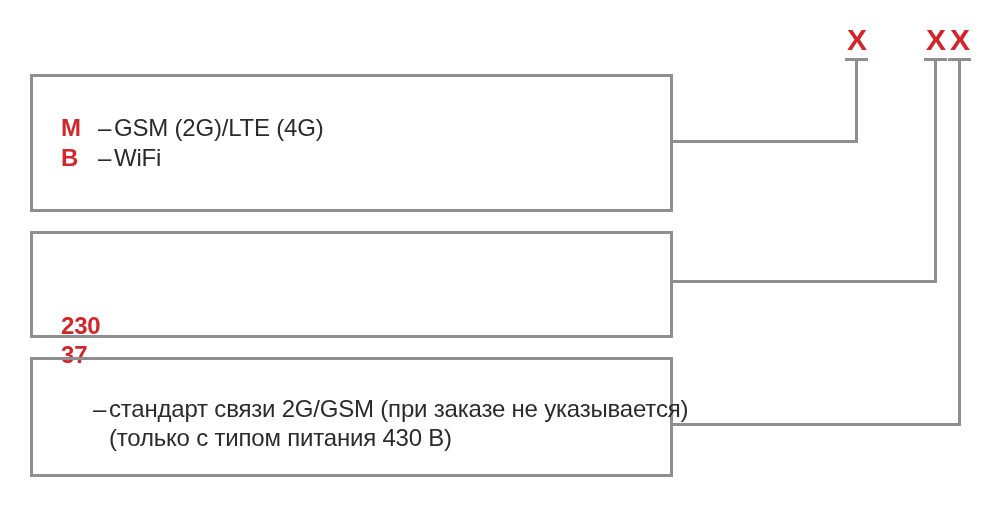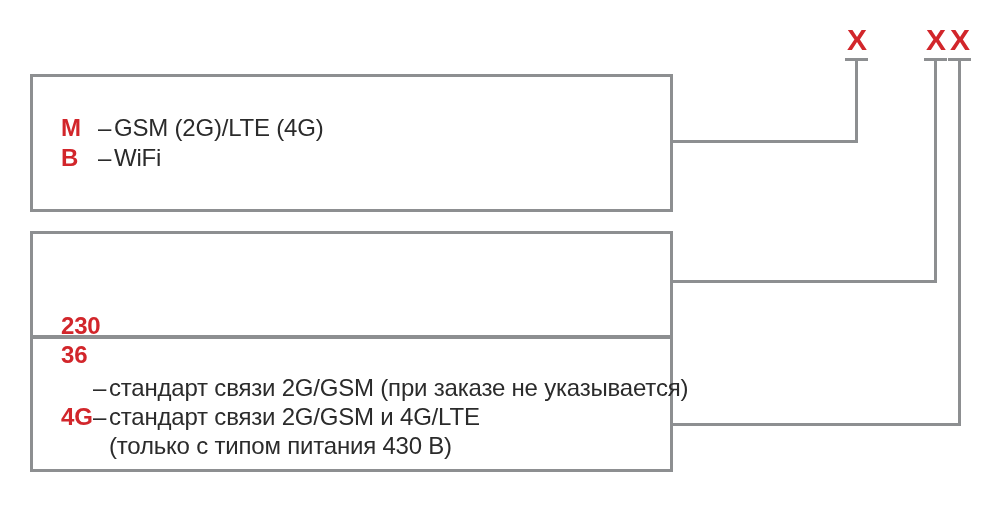--- a/index.html
+++ b/index.html
@@ -22,21 +22,21 @@
   }
   
   .obox{
     position:absolute;
     left:30px;width:643px;
     border:3px solid var(--gray);
     background:transparent;
   }
   .box1{top:74px;height:138px;}
   .box2{top:231px;height:107px;}
-  .box3{top:336px;height:136px;text-decoration:underline;}
+  .box3{top:357px;height:120px;text-decoration:underline;}
   .rows{
     position:absolute;left:0;right:0;
     padding-left:28px;
     font-size:24px;
     letter-spacing:-0.2px;
   }
   .box1 .rows{top:36px;line-height:30px;}
   .box2 .rows{top:36px;line-height:29px;margin-top:41px;}
   .box3 .rows{top:34px;line-height:29px;}
   .row{white-space:nowrap;}
@@ -109,32 +109,29 @@
       </div>
     </div>
   </div>
 
   <div class="obox box2">
     <div class="rows">
       <div class="row">
         <span class="code">230</span><span class="dash"></span><span class="desc"></span>
       </div>
       <div class="row">
-        <span class="code">36</span><span class="dash"></span><span class="desc"></span>
+        <span class="code">37</span><span class="dash"></span><span class="desc"></span>
       </div>
     </div>
   </div>
 
   <div class="obox box3">
     <div class="rows">
       <div class="row">
         <span class="code"></span><span class="dash">–</span><span class="desc">стандарт связи 2G/GSM (при заказе не указывается)</span>
       </div>
       <div class="row">
-        <span class="code">4G</span><span class="dash">–</span><span class="desc">стандарт связи 2G/GSM и 4G/LTE</span>
-      </div>
-      <div class="row">
         <span class="code"></span><span class="dash"></span><span class="desc">(только с типом питания 430 В)</span>
       </div>
     </div>
   </div>
 
 </div>
 
 </body></html>

